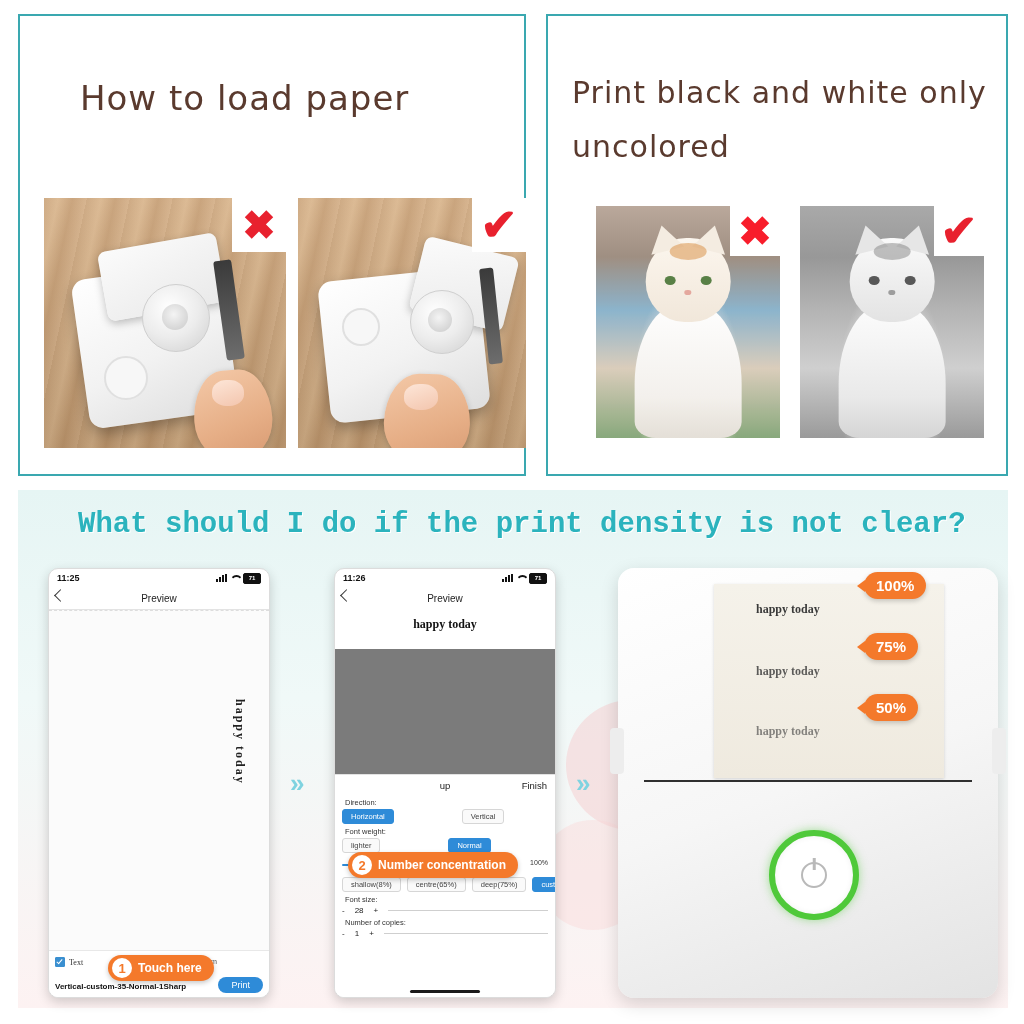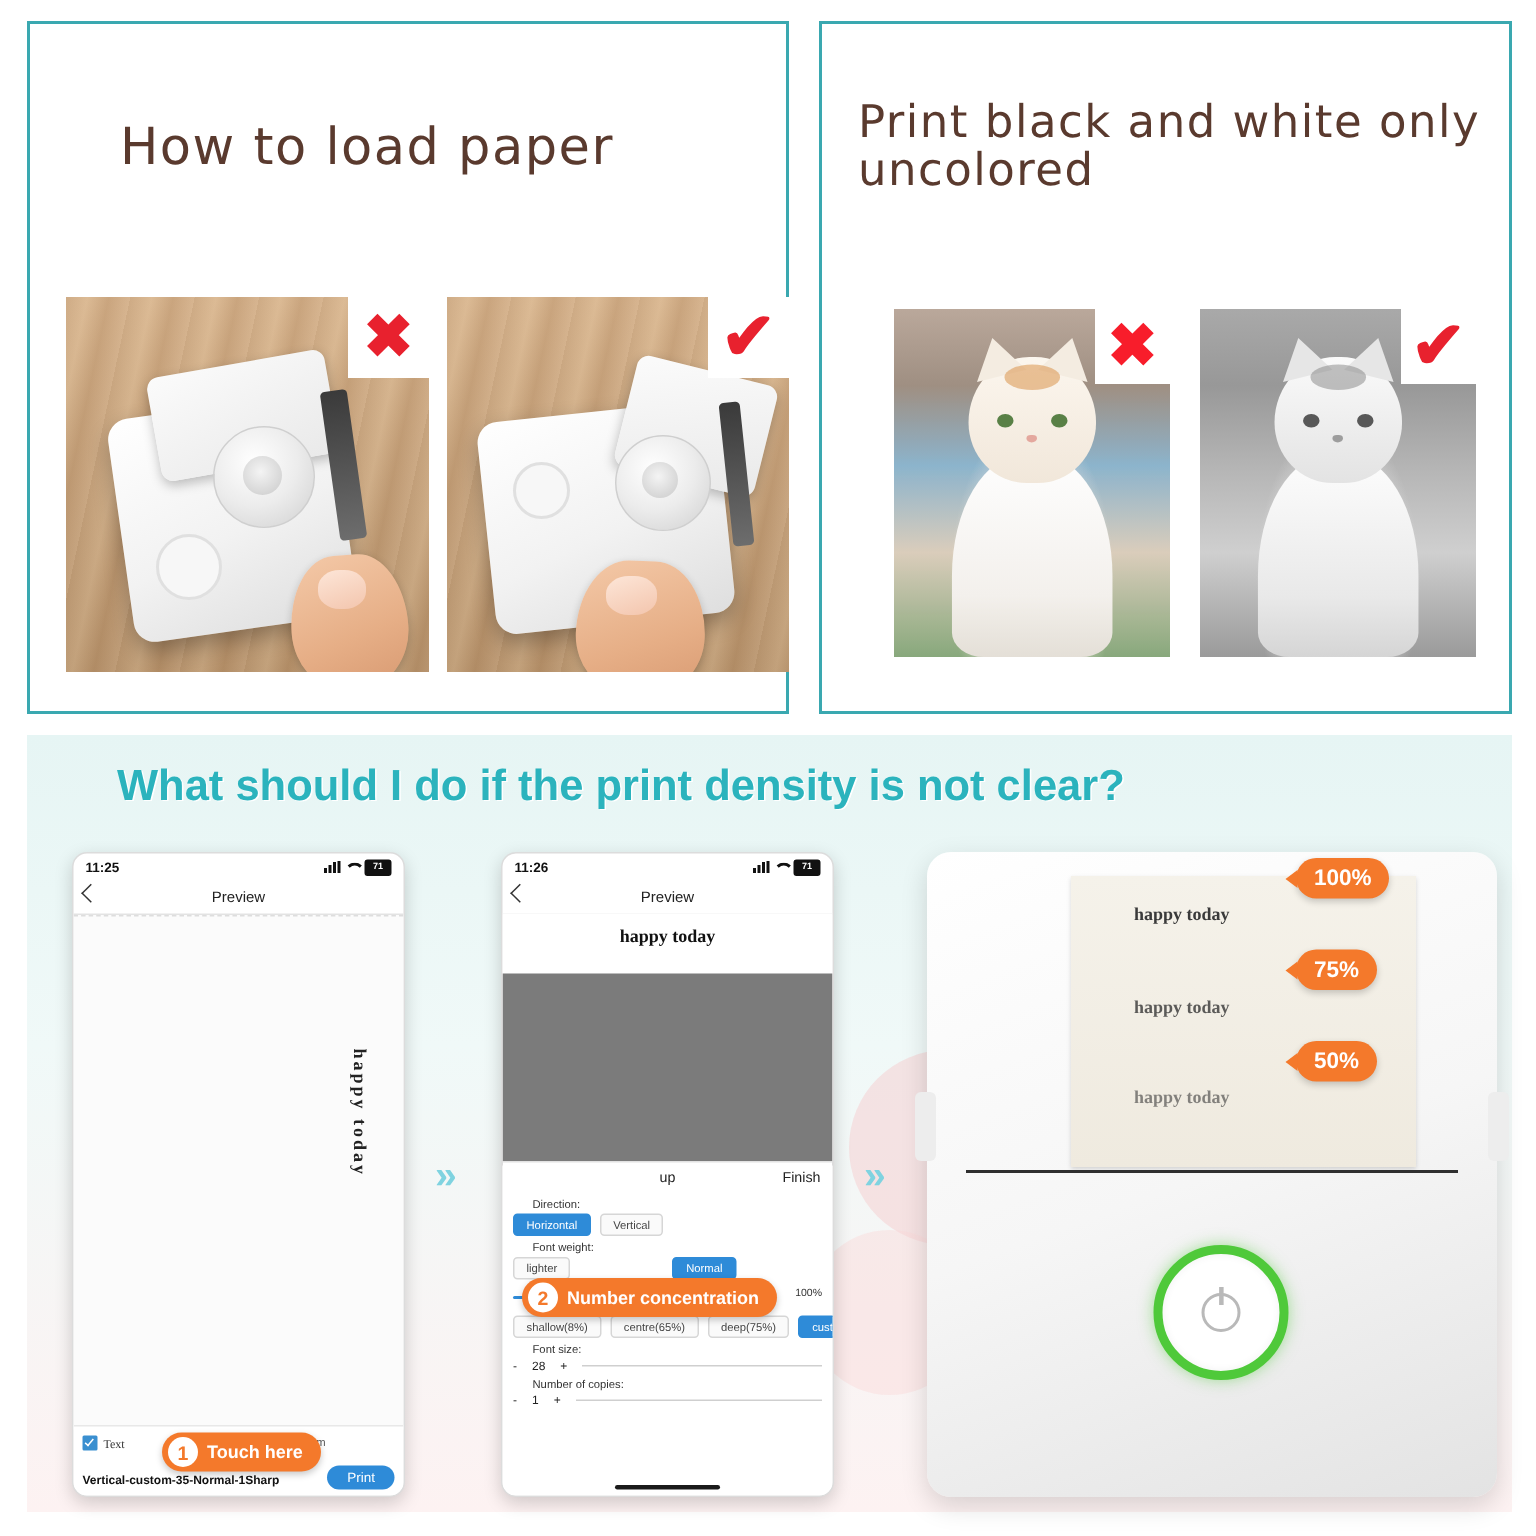--- a/index.html
+++ b/index.html
@@ -49,21 +49,21 @@
   }
   #title-load {
     left: 60px;
     top: 62px;
     font-size: 34px;
   }
   #title-bw {
     left: 24px;
     top: 50px;
     font-size: 30px;
-    line-height: 32px;
+    line-height: 54px;
     width: 430px;
   }
 
   
   .photo {
     position: absolute;
     overflow: hidden;
     box-sizing: border-box;
   }
   .photo-wood {
@@ -226,21 +226,21 @@
     height: 518px;
     background: linear-gradient(180deg, #e6f5f4 0%, #f0f9f8 40%, #fdf2f2 100%);
   }
   #density-title {
     position: absolute;
     left: 60px;
     top: 18px;
     font-size: 29px;
     font-weight: bold;
     color: #2bb3bd;
-    font-family: Liberation Sans, sans-serif;
+    font-family: Liberation Mono, monospace;
     text-shadow: 1px 1px 0 #ffffff;
   }
   .blob {
     position: absolute;
     border-radius: 50%;
     opacity: 0.45;
   }
 
   
   .phone {
@@ -430,21 +430,21 @@
     position: relative;
     height: 20px;
     font-size: 9.5px;
     color: #222;
   }
   .sheet-head .up { position: absolute; left: 50%; transform: translateX(-50%); top: 5px; }
   .sheet-head .finish { position: absolute; right: 8px; top: 5px; }
   .row-label {
     font-size: 7.5px;
     color: #333;
-    margin: 3px 0 2px 20px;
+    margin: 3px 0 2px 10px;
   }
   .pill-row {
     display: flex;
     gap: 6px;
     padding: 0 7px;
     align-items: center;
   }
   .pill {
     font-size: 7.5px;
     padding: 2px 8px;
@@ -751,21 +751,21 @@
 
       <div class="sheet" style="height:222px;">
         <div class="sheet-head">
           <span class="up">up</span>
           <span class="finish">Finish</span>
         </div>
 
         <div class="row-label">Direction:</div>
         <div class="pill-row">
           <span class="pill sel">Horizontal</span>
-          <span class="pill" style="">Vertical</span>
+          <span class="pill" style="margin-left:62px;">Vertical</span>
         </div>
 
         <div class="row-label">Font weight:</div>
         <div class="pill-row">
           <span class="pill">lighter</span>
           <span class="pill sel" style="margin-left:62px;">Normal</span>
         </div>
 
         <div class="slider-row">
           <span class="slider-track"></span>

